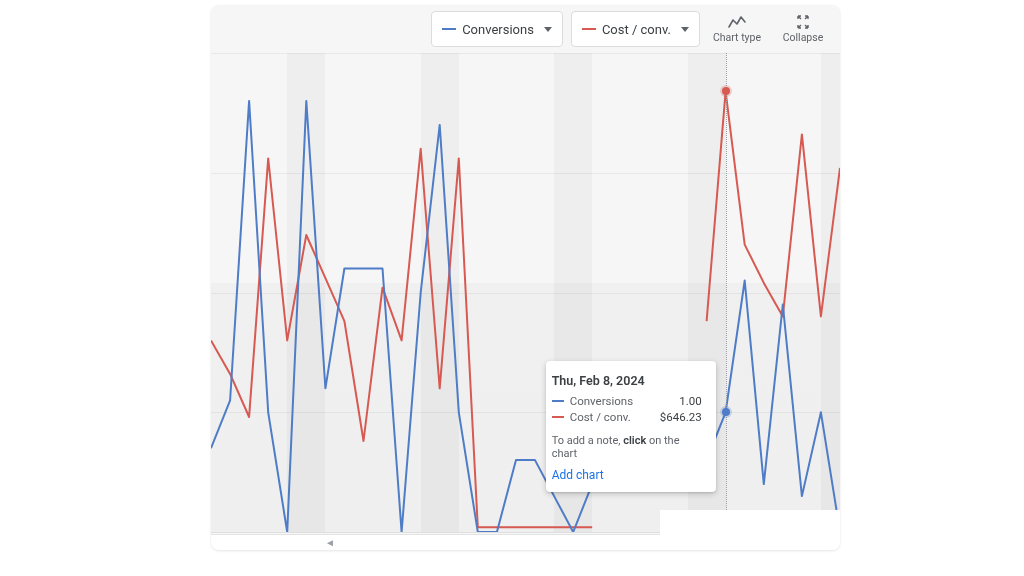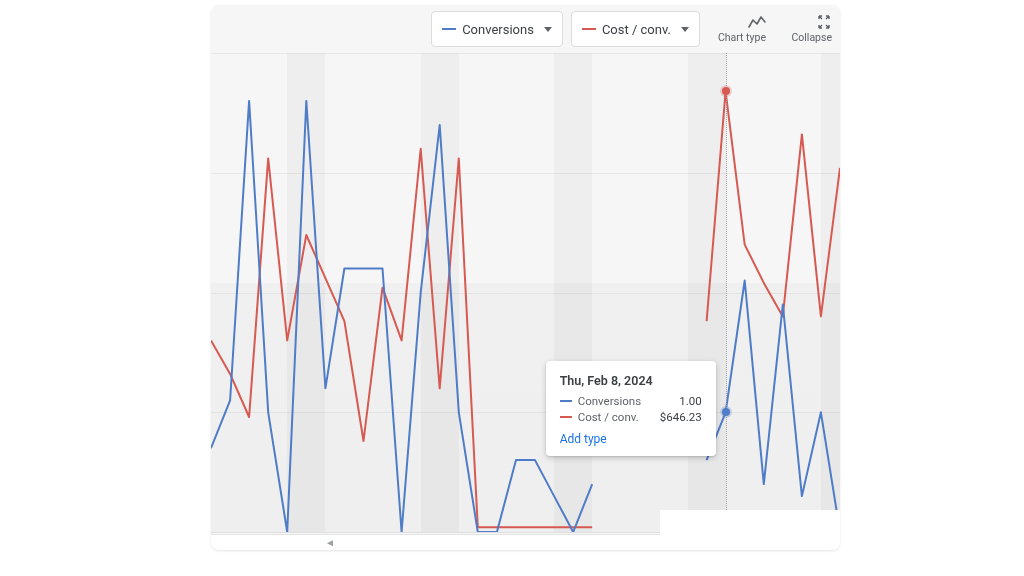--- a/index.html
+++ b/index.html
@@ -54,21 +54,21 @@
   .caret {
     width: 0; height: 0;
     border-left: 4px solid transparent;
     border-right: 4px solid transparent;
     border-top: 5px solid #5f6368;
     margin-left: 4px;
   }
   .toolbtn {
     display: flex;
     flex-direction: column;
-    align-items: flex-end;
+    align-items: center;
     justify-content: center;
     width: 58px;
     height: 40px;
     cursor: pointer;
     color: #5f6368;
     font-size: 10.5px;
     gap: 2px;
   }
   .toolbtn svg { stroke: #5f6368; }
   .plot-area {
@@ -120,21 +120,21 @@
     border-radius: 50%;
     background: #4f7cc7;
     transform: translate(-50%, -50%);
     box-shadow: 0 0 0 2px rgba(79,124,199,0.25);
   }
   .tooltip {
     position: absolute;
     background: #fff;
     border-radius: 4px;
     box-shadow: 0 2px 6px rgba(0,0,0,0.18), 0 1px 2px rgba(0,0,0,0.12);
-    padding: 12px 14px 10px 14px;
+    padding: 12px 14px 10px 6px;
     width: 170px;
     color: #3c4043;
     font-size: 12px;
   }
   .tooltip .tt-date {
     font-weight: 600;
     font-size: 12.5px;
     margin-bottom: 6px;
     color: #3c4043;
   }
@@ -247,21 +247,22 @@
         <div class="tt-row">
           <span class="legend-dash" style="background:#4f7cc7;width:12px"></span>
           <span>Conversions</span>
           <span class="val">1.00</span>
         </div>
         <div class="tt-row">
           <span class="legend-dash" style="background:#d65a52;width:12px"></span>
           <span>Cost / conv.</span>
           <span class="val">$646.23</span>
         </div>
-        <div class="tt-add">Add type</div>
+        <div class="tt-note-hint">To add a note, <b>click</b> on the chart</div>
+        <div class="tt-add">Add chart</div>
       </div>
     </div>
 
   <div class="scroll-strip">
     <span class="handle-l">◄</span>
   </div>
 
   <div class="cutout"></div>
 </div>
 

